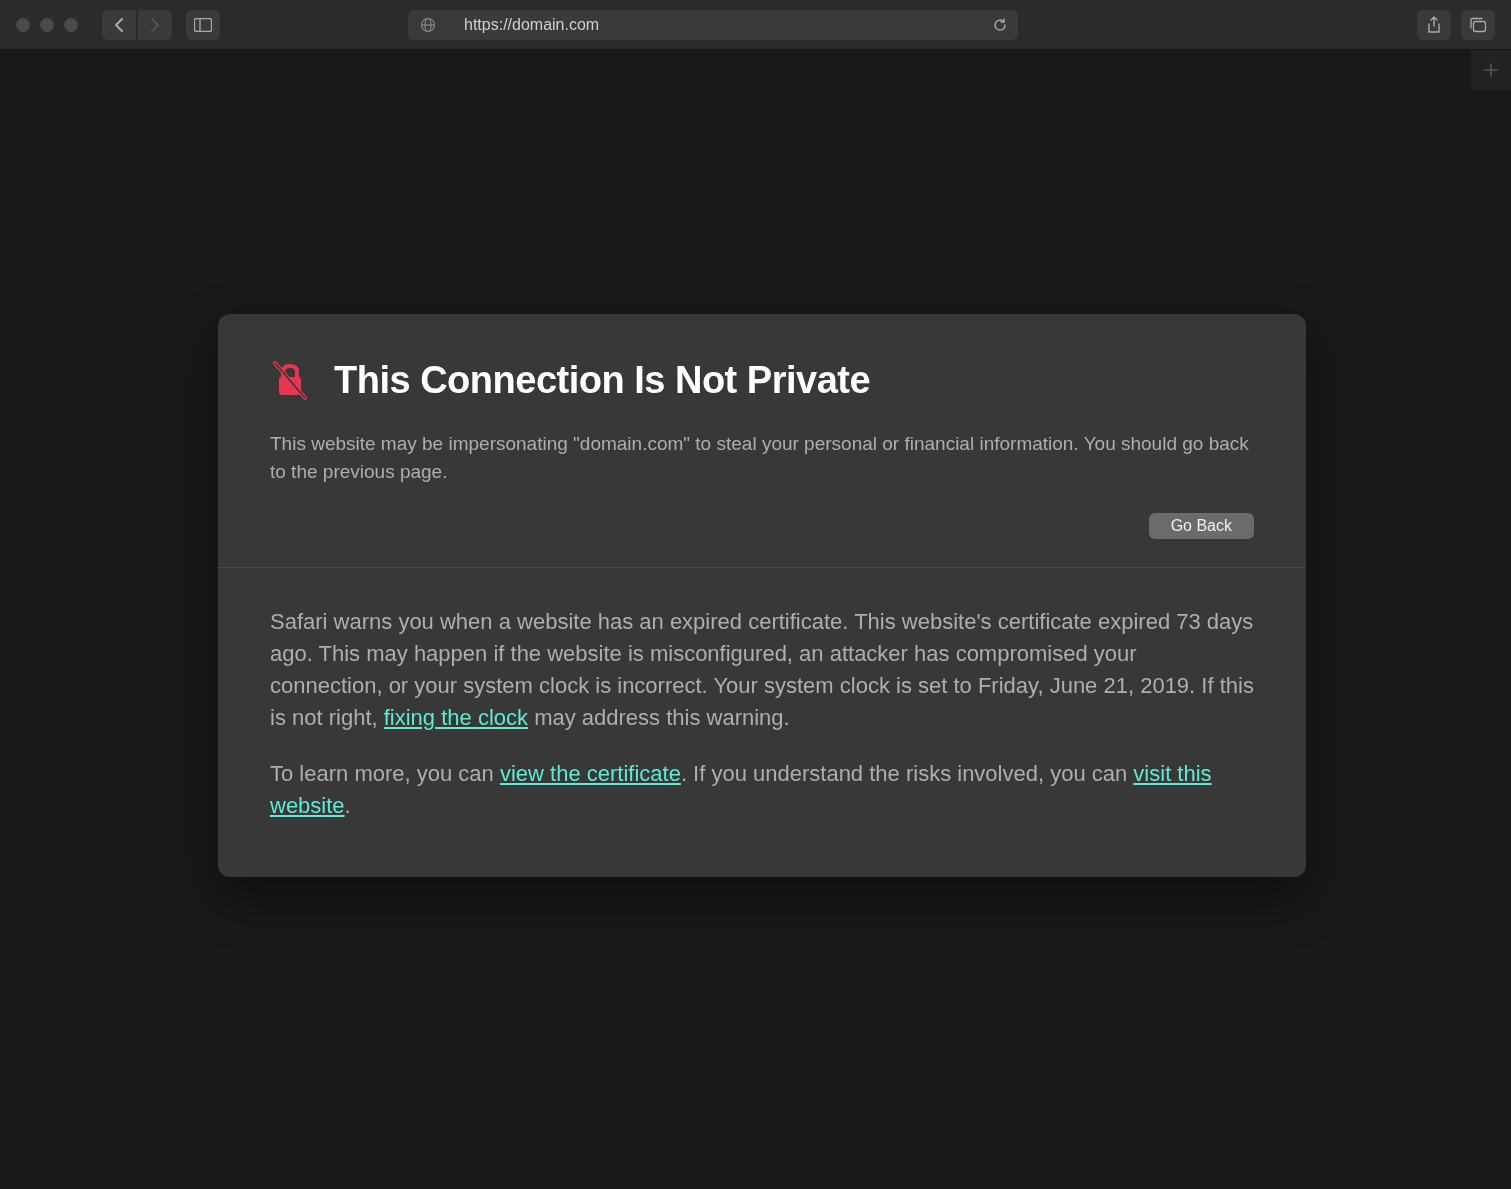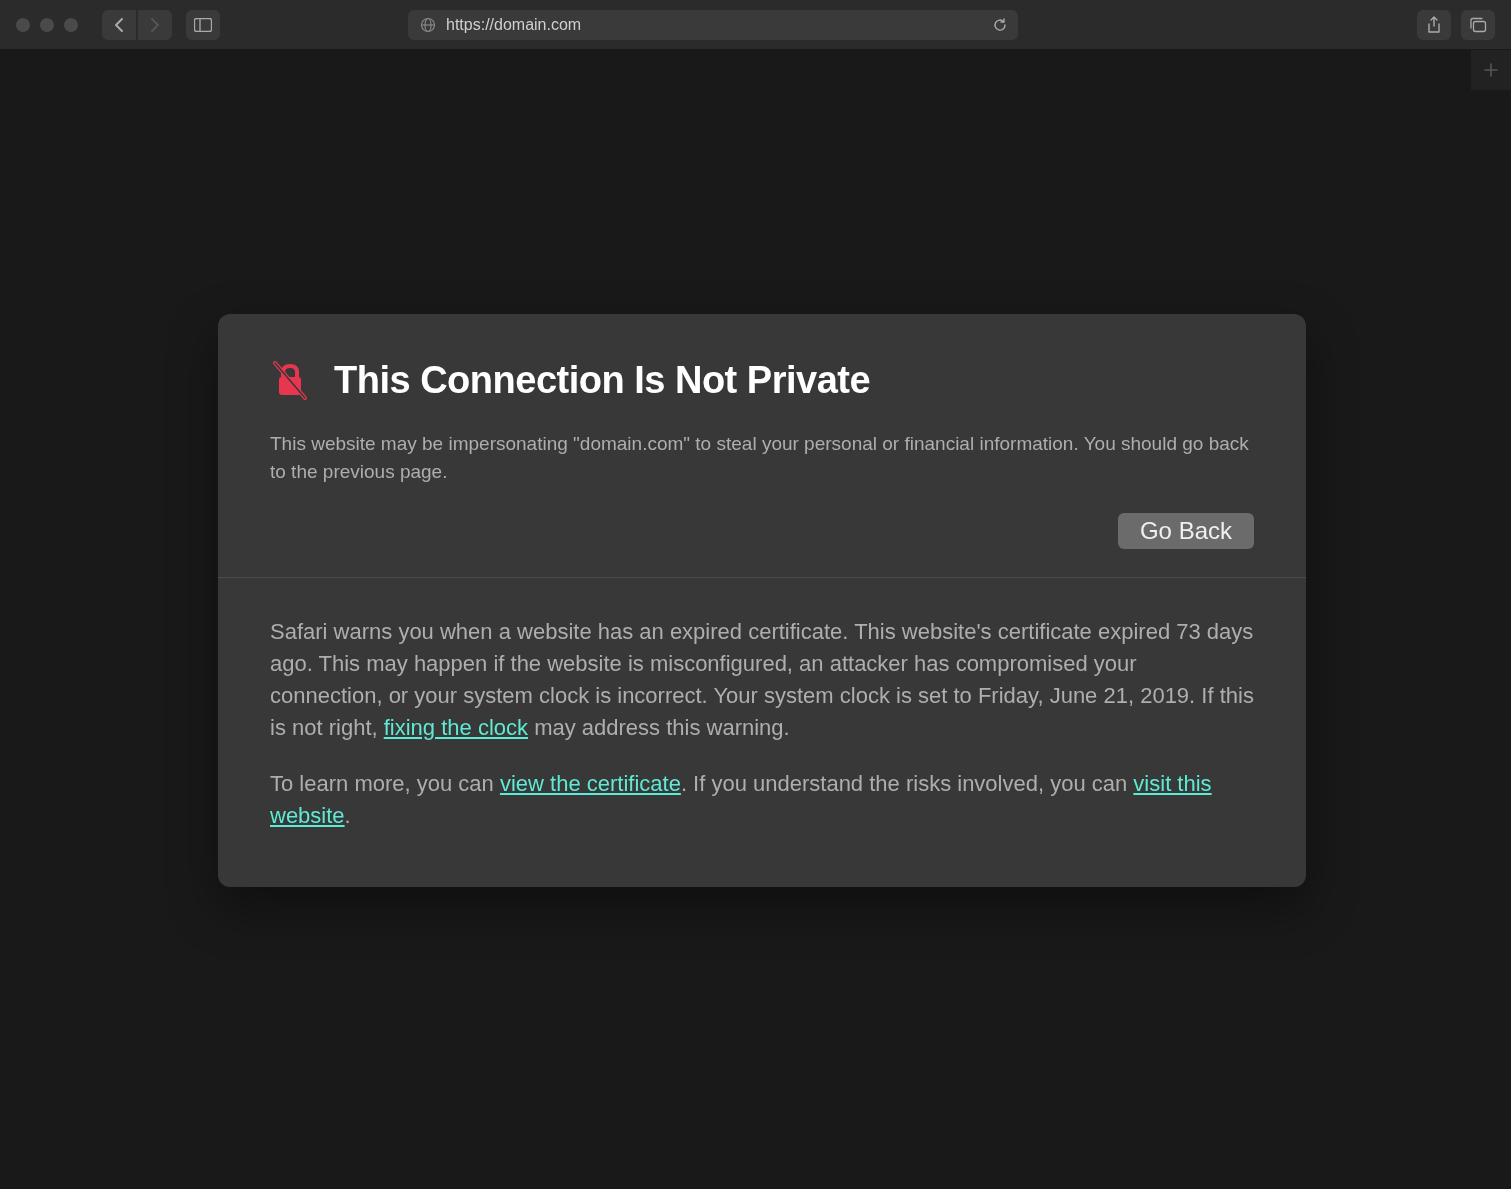--- a/index.html
+++ b/index.html
@@ -51,21 +51,21 @@
       flex: 0 0 610px;
       margin-left: 180px;
       height: 30px;
       background: #3a3a3a;
       border-radius: 6px;
       display: flex;
       align-items: center;
       padding: 0 12px;
       color: #d0d0d0;
       font-size: 16px;
-      gap: 10px;
+      gap: 28px;
       position: relative;
     }
     .globe-icon { color: #888; display:flex; }
     .reload-icon { position:absolute; right:10px; color:#aaa; display:flex; }
     .toolbar-spacer { flex: 1; }
     .right-btns { display: flex; gap: 10px; }
 
     
     .content-area {
       width: 100%;
@@ -114,21 +114,21 @@
       color: #aeaeae;
     }
     .btn-row {
       display: flex;
       justify-content: flex-end;
       margin-top: 28px;
     }
     .go-back-btn {
       background: #6b6b6b;
       color: #f0f0f0;
-      font-size: 24px;
+      font-size: 16px;
       padding: 4px 22px;
       border-radius: 6px;
       border: none;
       cursor: pointer;
     }
     .divider {
       height: 1px;
       background: #4a4a4a;
     }
     .card-bottom {

